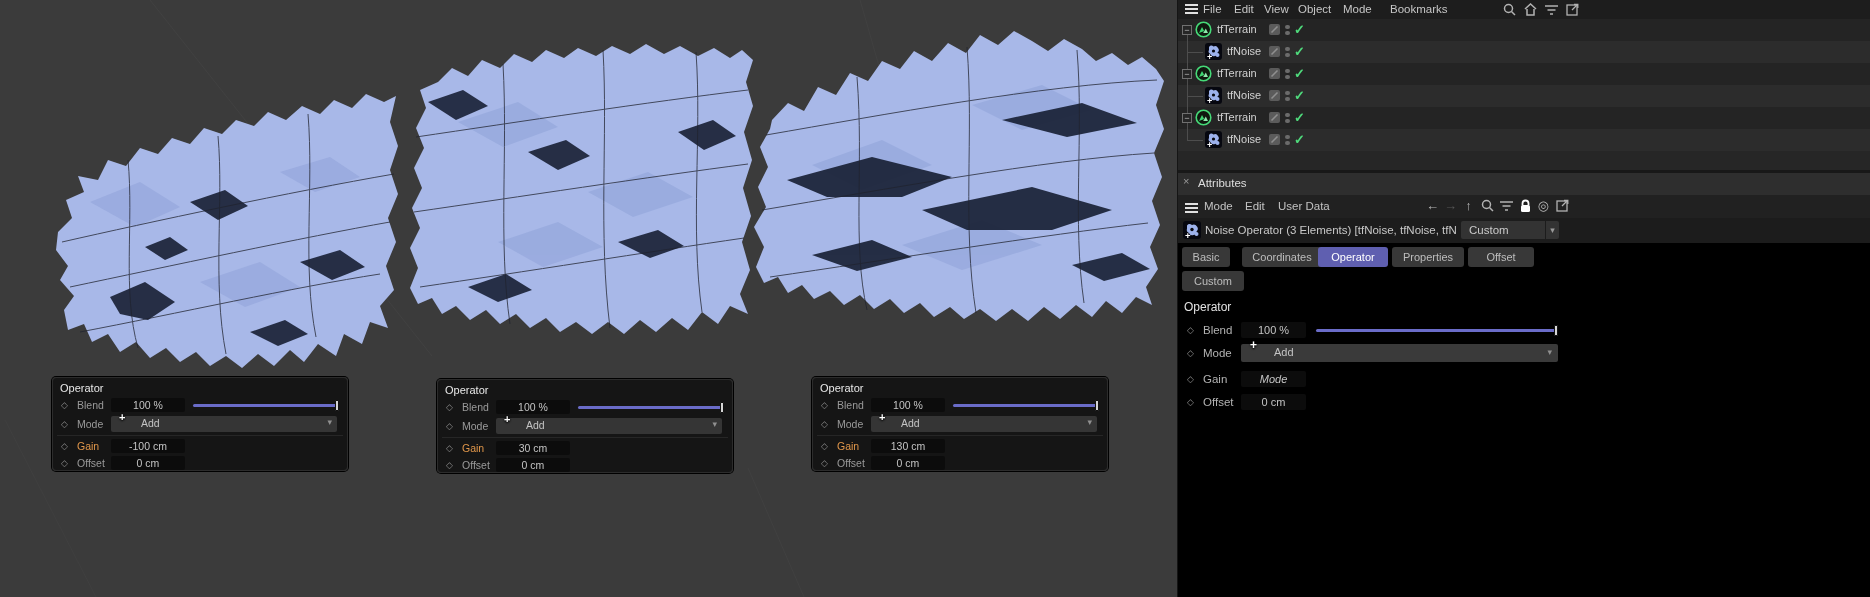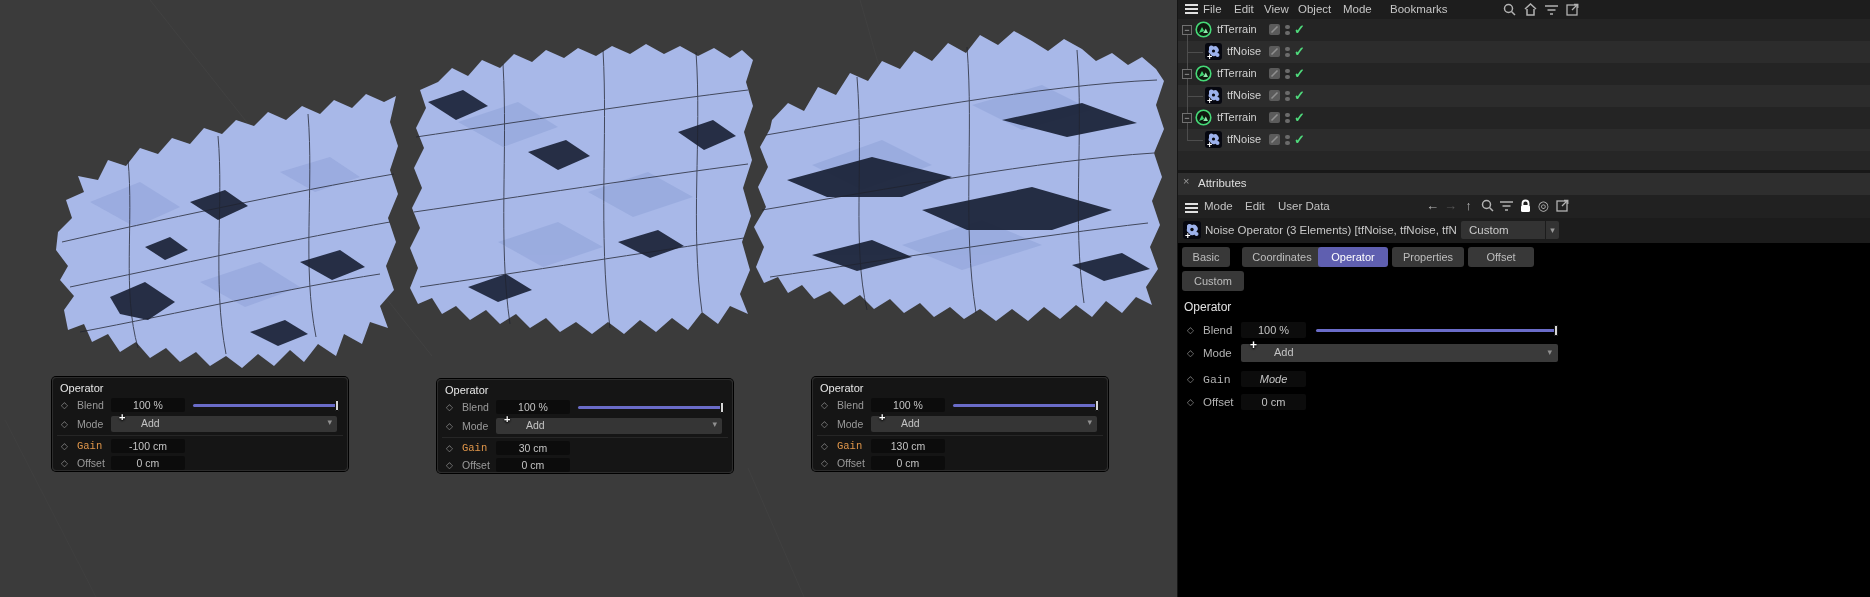--- a/index.html
+++ b/index.html
@@ -13,21 +13,21 @@
   .terrain { position:absolute; }
 
   
   .vp-panel { position:absolute; width:296px; height:94px;
               background:rgba(16,16,16,0.88); border:1px solid #2c2c2c; border-radius:4px;
               box-shadow:0 0 0 1px #000; }
   .vp-panel .p-title { position:absolute; left:7px; top:4px; color:#e8e8e8; font-size:11px; }
   .p-row { position:absolute; left:0; width:100%; height:16px; }
   .diamond { position:absolute; left:8px; top:2px; color:#8a8a8a; font-size:9px; }
   .p-label { position:absolute; left:24px; top:1px; color:#9a9a9a; font-size:10.5px; }
-  .p-label.orange { color:var(--orange,#e0964a);font-family:Liberation Mono, monospace; }
+  .p-label.orange { color:var(--orange,#e0964a); }
   .vbox { position:absolute; left:58px; top:0; width:74px; height:14px; background:#0c0c0c;
           border-radius:2px; color:#c4c4c4; font-size:10.5px; text-align:center; line-height:14px; }
   .slider { position:absolute; top:6px; height:3px; background:var(--slider,#6a6cc8); border-radius:2px; }
   .slider .handle { position:absolute; right:-2px; top:-4px; width:4px; height:11px;
                     background:#d6d6d6; border:1px solid #111; border-radius:1px; }
   .dd { position:absolute; left:58px; top:-1px; right:10px; height:16px; background:#353535;
         border-radius:2px; color:#c4c4c4; }
   .dd .plusbadge { position:absolute; left:8px; top:-5px; color:#fff; font-weight:bold;
                    font-size:11px; text-shadow:0 1px 2px #000, 0 0 2px #000; }
   .dd .dd-val { position:absolute; left:30px; top:1px; font-size:10.5px; }

